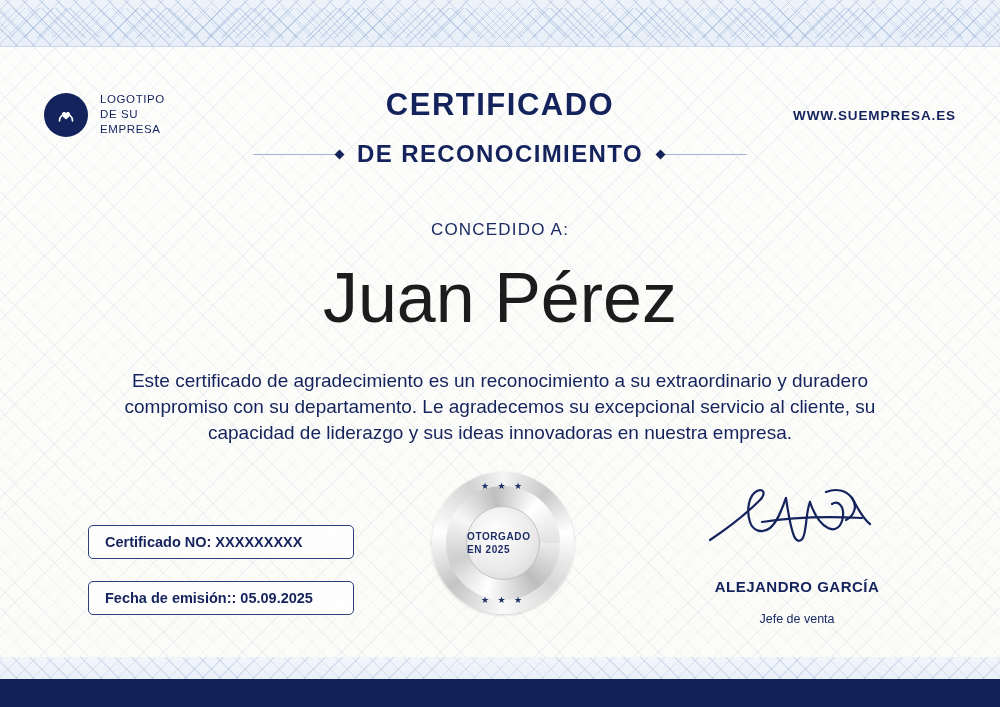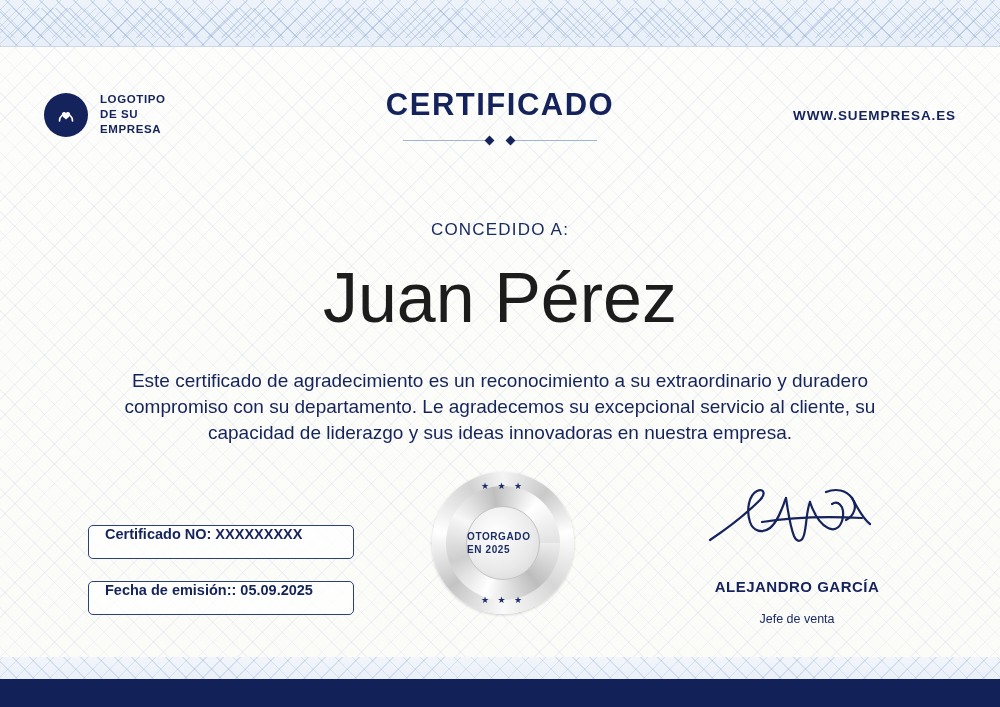--- a/index.html
+++ b/index.html
@@ -84,21 +84,21 @@
     border-radius: 50%;
     background: #15235c;
     display: flex;
     align-items: center;
     justify-content: center;
     flex: none;
   }
   .logo-text {
     font-size: 11.5px;
     line-height: 15px;
-    font-weight: bold;
+    font-weight: normal;
     color: #15235c;
     letter-spacing: .6px;
   }
 
   .title-block {
     position: absolute;
     left: 50%;
     transform: translateX(-50%);
     top: 6px;
     text-align: center;
@@ -187,21 +187,21 @@
   
   .field {
     position: absolute;
     left: 88px;
     width: 266px;
     height: 34px;
     border: 1.4px solid #2b3f7d;
     border-radius: 5px;
     background: rgba(255,255,255,0.75);
     display: flex;
-    align-items: flex-start;
+    align-items: center;
     padding-left: 16px;
     box-sizing: border-box;
     font-size: 14.5px;
     font-weight: bold;
     color: #15235c;
   }
   .field.cert-no { top: 525px; }
   .field.issue-date { top: 581px; }
 
   
@@ -307,20 +307,21 @@
         <div>LOGOTIPO</div>
         <div>DE SU</div>
         <div>EMPRESA</div>
       </div>
     </div>
 
     <div class="title-block">
       <div class="title-main">CERTIFICADO</div>
       <div class="title-sub-row">
         <span class="rule left"></span>
+        <span class="title-sub">DE RECONOCIMIENTO</span>
         <span class="rule right"></span>
       </div>
     </div>
 
     <div class="website">WWW.SUEMPRESA.ES</div>
   </div>
 
   <div class="awarded-label">CONCEDIDO A:</div>
 
   <div class="recipient">Juan Pérez</div>

